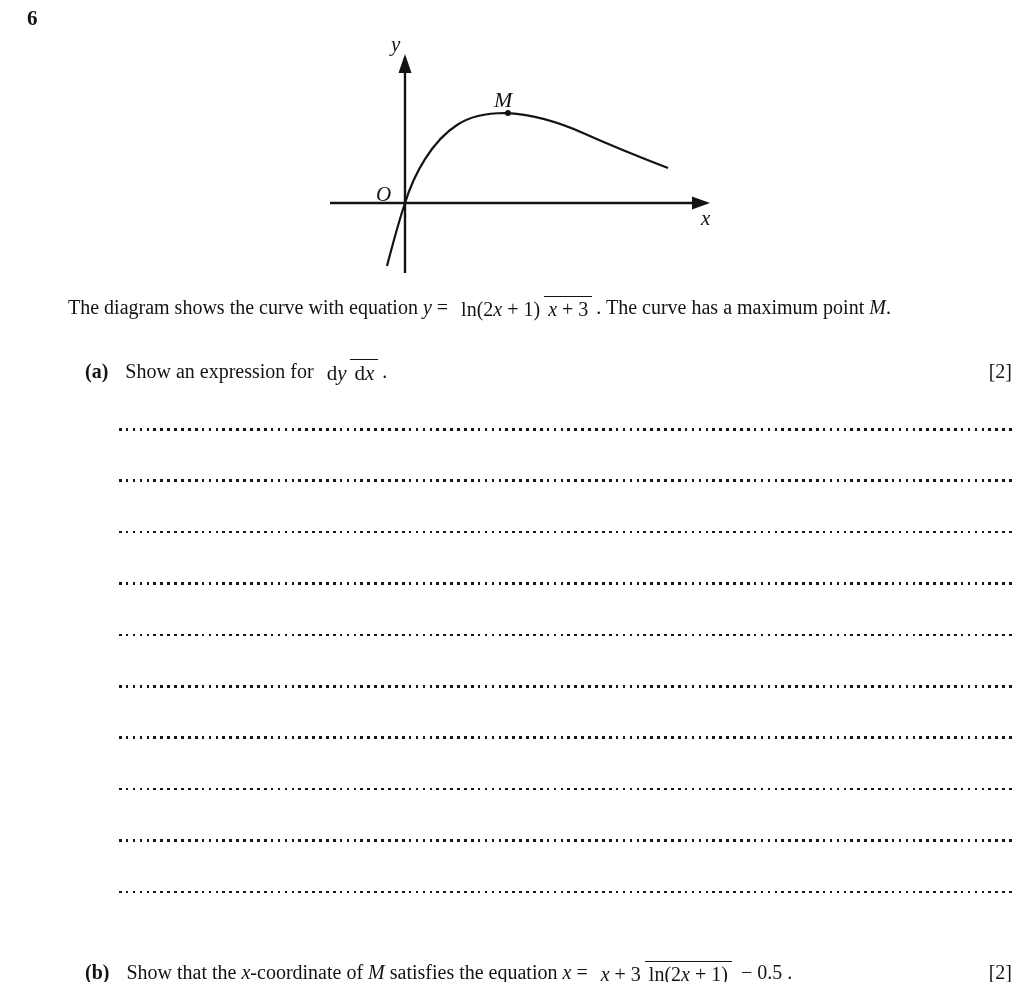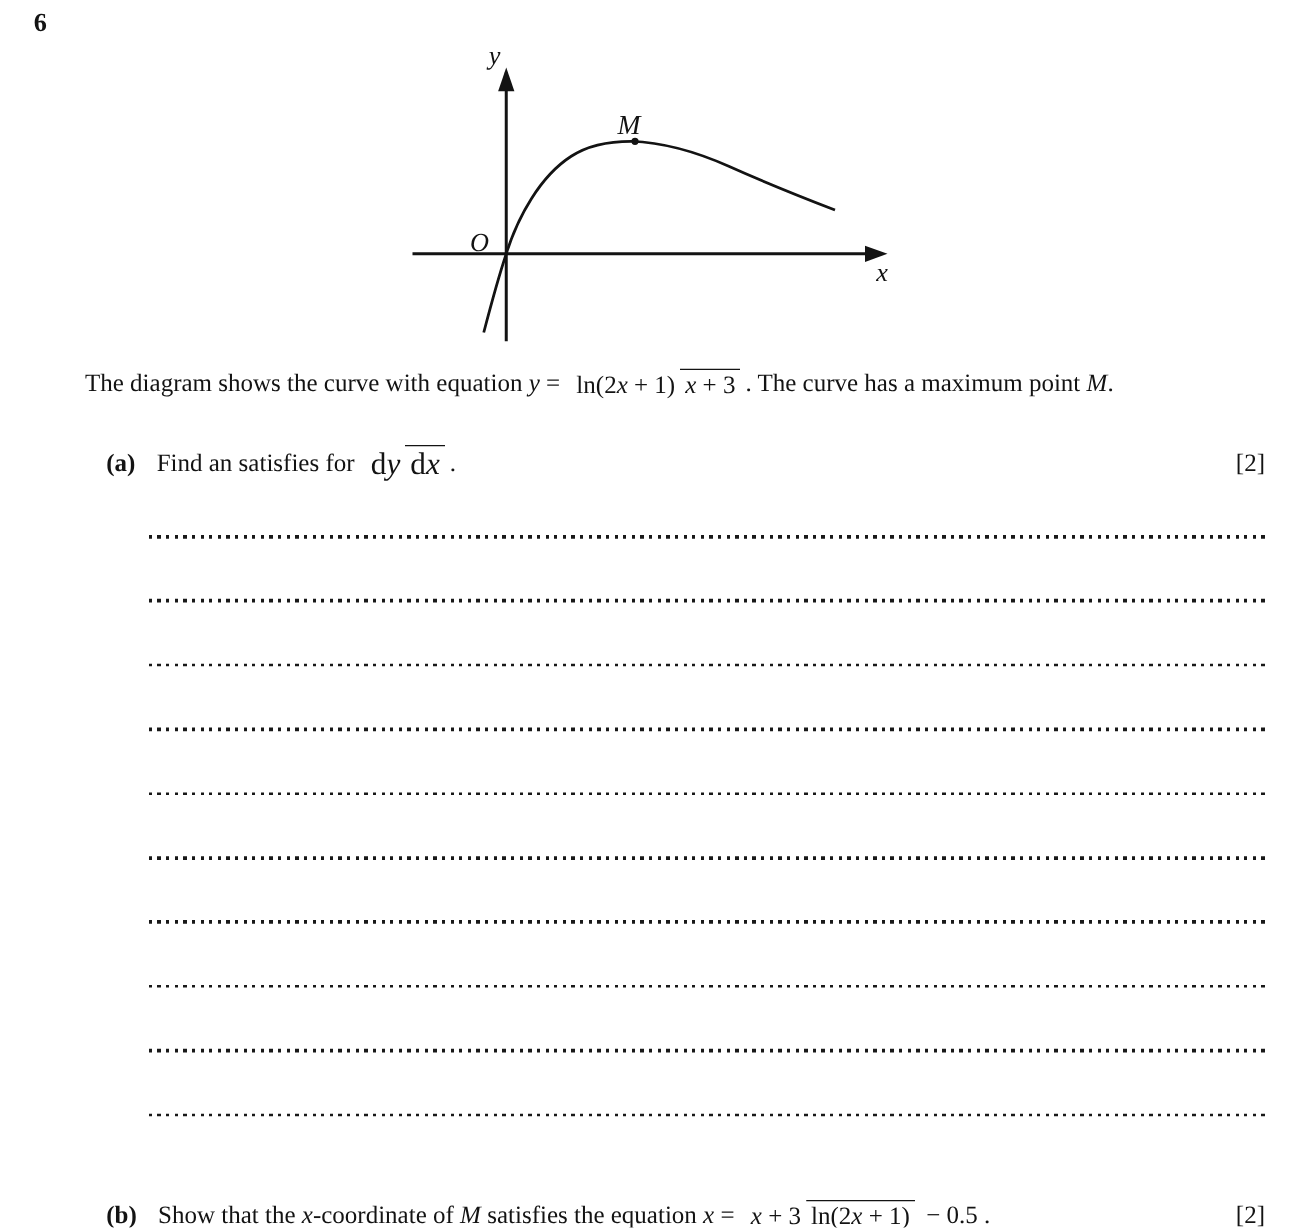--- a/index.html
+++ b/index.html
@@ -17,21 +17,21 @@
   .part-a{left:85px;top:344px;width:927px;}
   .part-b{left:85px;top:945px;width:927px;}
   .plabel{font-weight:bold;margin-right:17px;}
   .it{font-style:italic;}
   .frac{
     display:inline-block;vertical-align:middle;text-align:center;
     font-size:20px;line-height:1.12;margin:0 4px;
   }
   .frac .fnum{padding:0 4px 1px;text-align:center;}
   .frac .fden{padding:1px 4px 0;border-top:1.7px solid #131313;}
-  .frac.small{font-size:25px;}
+  .frac.small{font-size:21px;}
   .answer-lines{position:absolute;left:119px;top:428px;width:893px;}
   .ans-line{
     height:2.6px;margin-bottom:48.8px;
     background:repeating-linear-gradient(to right,#181818 0 2.6px,transparent 2.6px 6.9px);
   }
 </style>
 </head>
 <body>
 
 <div class="pgnum">6</div>
@@ -44,21 +44,21 @@
   <path d="M 92 236 C 98 213 104 191 110 173 C 119 144 137 111 162 95 C 177 85 194 83 210 83 C 236 84 261 91 288 103 C 317 116 347 128 373 138" fill="none" stroke="#131313" stroke-width="2.2"></path>
   <circle cx="213" cy="83" r="2.9" fill="#131313"></circle>
   <text x="96" y="21" font-size="21">y</text>
   <text x="406" y="195" font-size="21">x</text>
   <text x="81" y="171" font-size="21">O</text>
   <text x="199" y="77" font-size="22">M</text>
 </svg>
 
 <div class="row intro"><span>The diagram shows the curve with equation </span><span class="it">y</span><span> = </span><span class="frac"><span class="fnum"><span>ln</span><span>(2</span><span class="it">x</span><span> + 1)</span></span><span class="fden"><span class="it">x</span><span> + 3</span></span></span><span>. The curve has a maximum point </span><span class="it">M</span><span>.</span></div>
 
-<div class="row part-a"><span class="plabel">(a)</span><span>Find an satisfies for </span><span class="frac small"><span class="fnum"><span>d</span><span class="it">y</span></span><span class="fden"><span>d</span><span class="it">x</span></span></span><span>.</span><span class="marks">[2]</span></div>
+<div class="row part-a"><span class="plabel">(a)</span><span>Show an expression for </span><span class="frac small"><span class="fnum"><span>d</span><span class="it">y</span></span><span class="fden"><span>d</span><span class="it">x</span></span></span><span>.</span><span class="marks">[2]</span></div>
 
 <div class="answer-lines">
     <div class="ans-line"></div>
     <div class="ans-line"></div>
     <div class="ans-line"></div>
     <div class="ans-line"></div>
     <div class="ans-line"></div>
     <div class="ans-line"></div>
     <div class="ans-line"></div>
     <div class="ans-line"></div>

